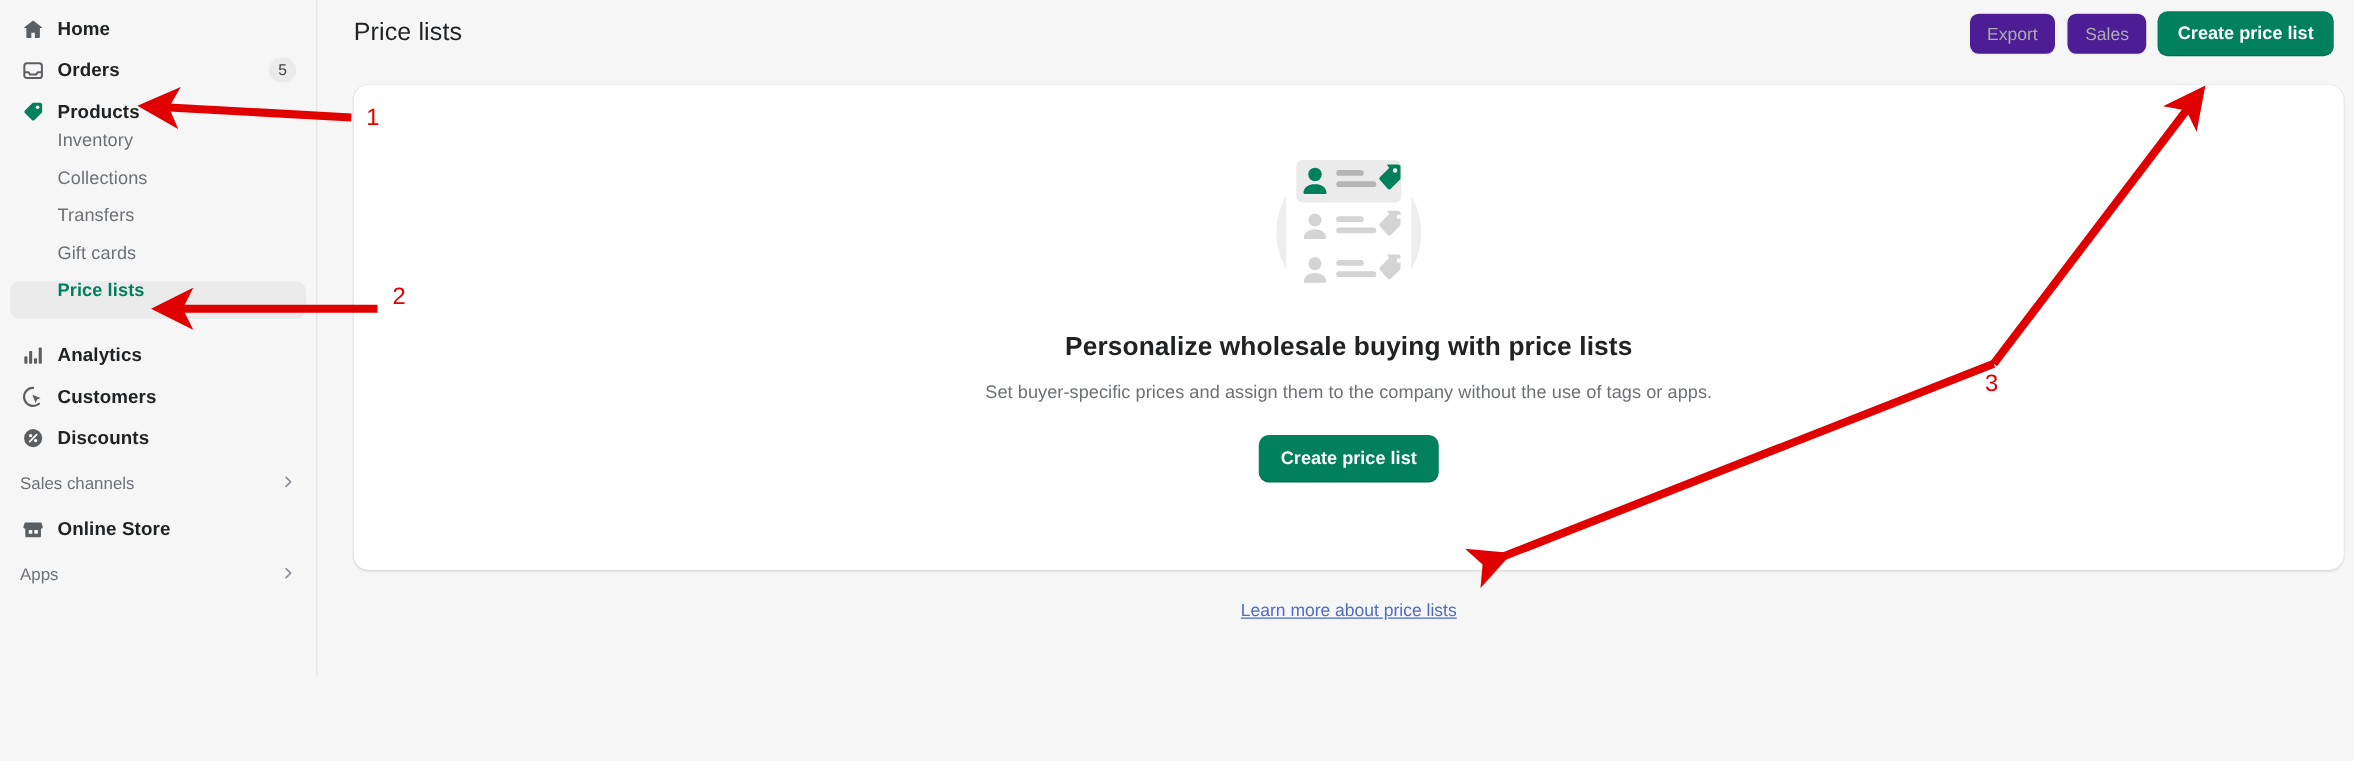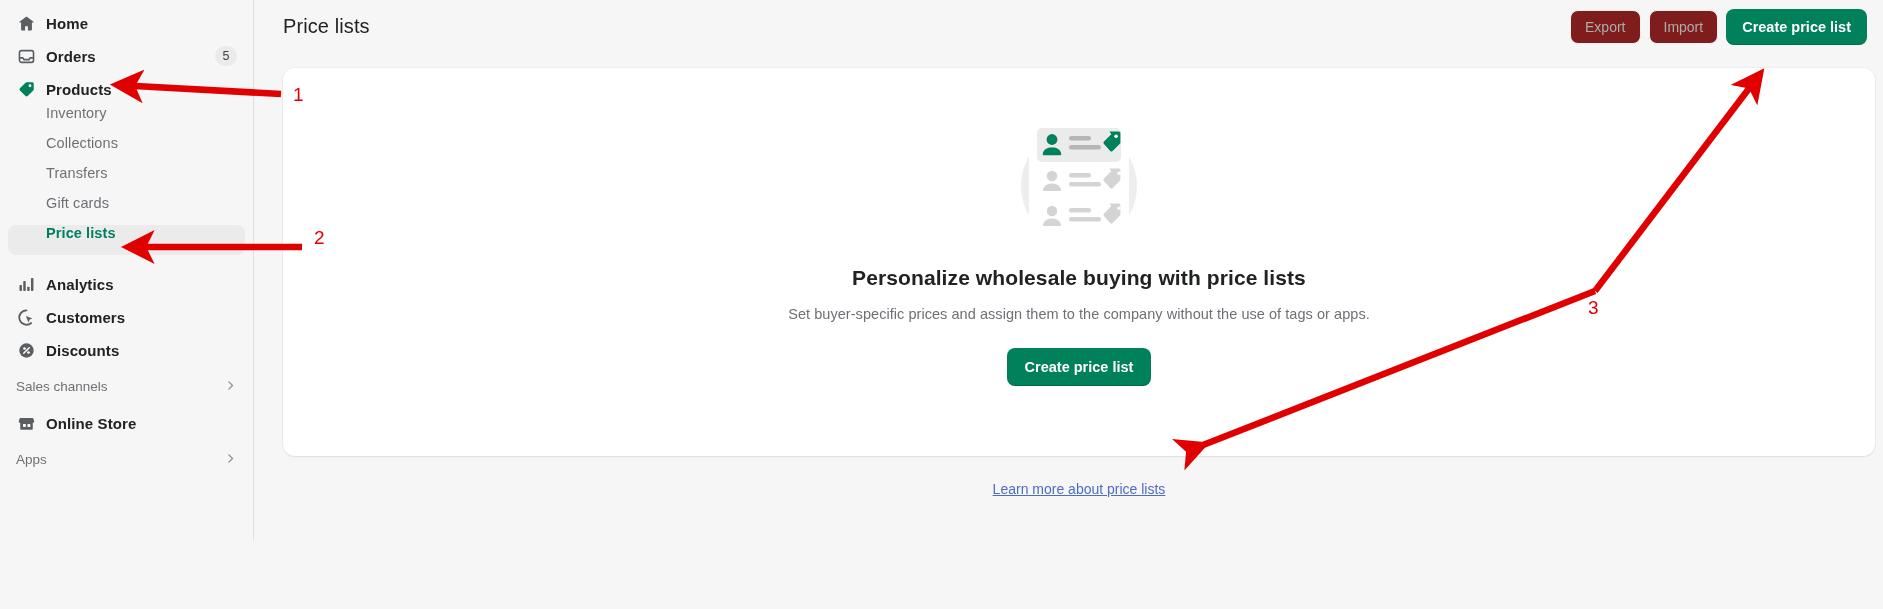--- a/index.html
+++ b/index.html
@@ -160,21 +160,21 @@
     border: none;
     border-radius: 8px;
     font-family: "Liberation Sans", sans-serif;
     cursor: pointer;
     white-space: nowrap;
   }
 
   .btn-plain-disabled {
     height: 34px;
     padding: 0 14px;
-    background: #7f1d1d;
+    background: #4c1d95;
     color: #adadad;
     font-size: 14px;
     font-weight: 500;
     border: 1px solid #f0f0f0;
     cursor: default;
   }
 
   .btn-primary {
     height: 36px;
     padding: 0 16px;
@@ -394,21 +394,21 @@
     </div>
 
   </nav>
 
   <main id="main">
 
     <div id="topbar">
       <h1 id="page-title">Price lists</h1>
       <div class="topbar-actions">
         <button class="btn btn-plain-disabled">Export</button>
-        <button class="btn btn-plain-disabled">Import</button>
+        <button class="btn btn-plain-disabled">Sales</button>
         <button class="btn btn-primary">Create price list</button>
       </div>
     </div>
 
     <section id="content-card">
 
       <div id="illustration">
         <svg width="160" height="160" viewBox="0 0 160 160">
 
           <circle cx="80" cy="88" r="58" fill="#ebebeb" opacity="0.85"></circle>

